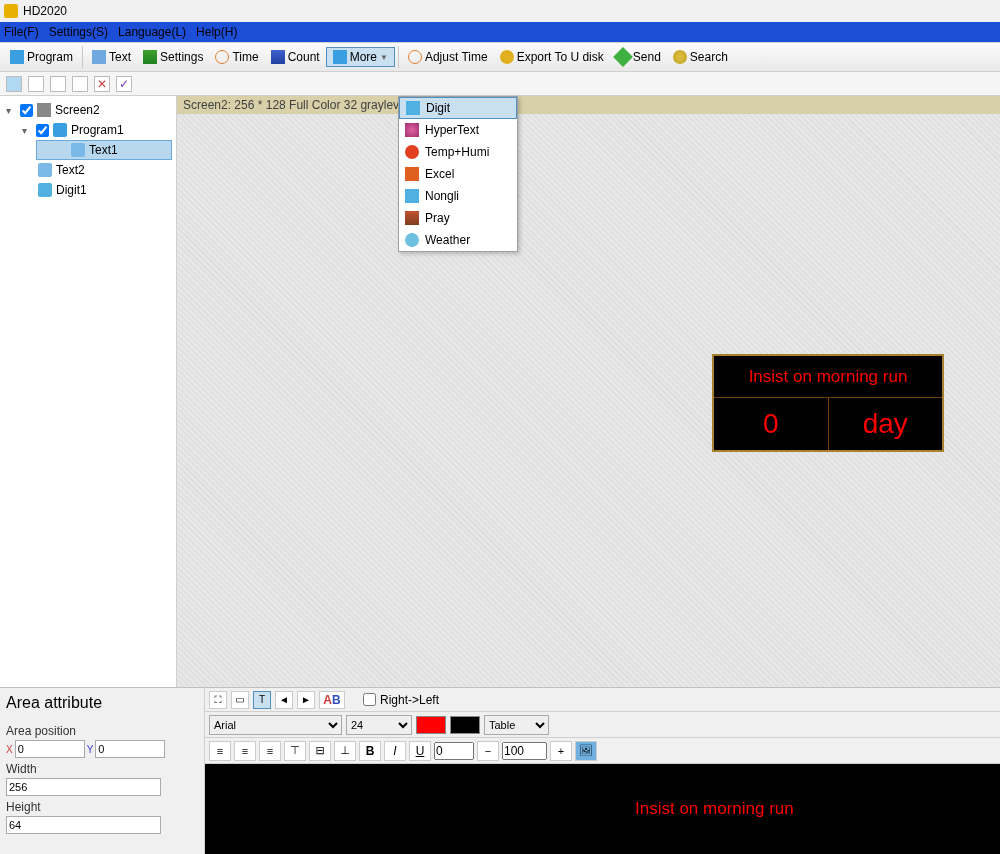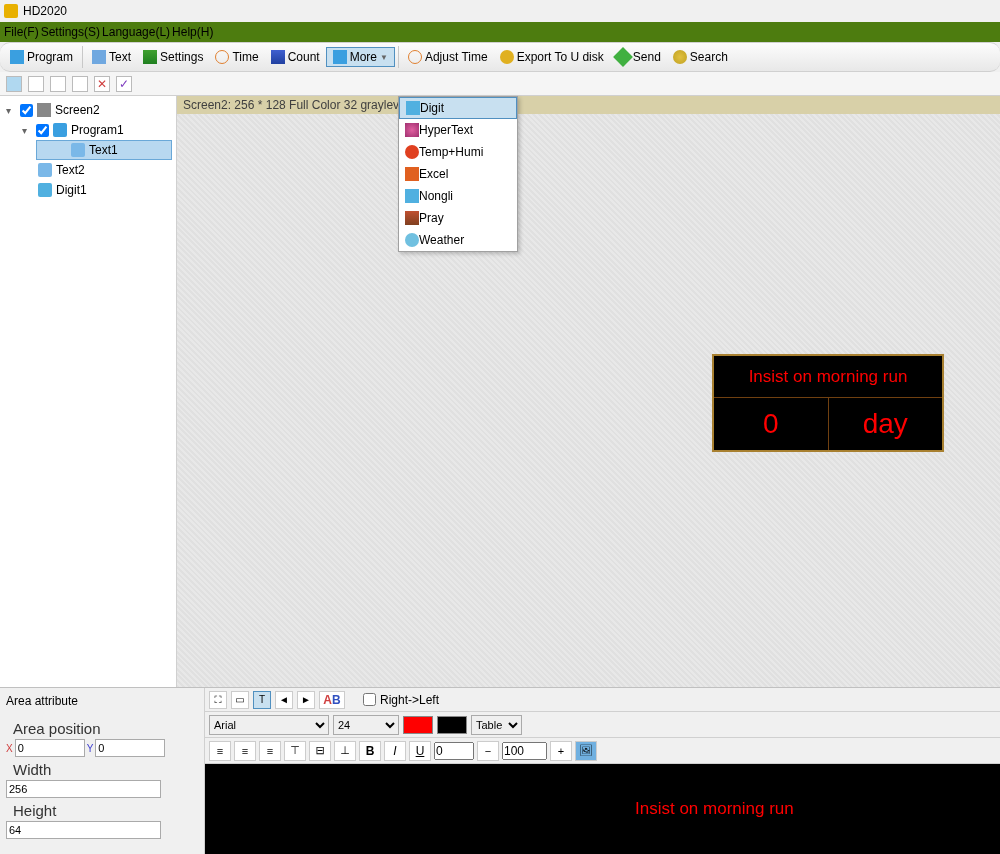--- a/index.html
+++ b/index.html
@@ -1,50 +1,50 @@
 <!DOCTYPE html>
 <html><head>
 <meta charset="utf-8">
 <style>
 * { margin: 0; padding: 0; box-sizing: border-box; font-family: Tahoma, Arial, sans-serif; font-size: 12px; }
 body { background: #f0f0f0; width: 1000px; height: 854px; overflow: hidden; }
 .titlebar { background: #f0f0f0; height: 22px; display: flex; align-items: center; padding: 0 4px; }
 .titlebar .app-icon { width: 14px; height: 14px; background: #e8b000; border-radius: 2px; margin-right: 5px; }
-.menubar { background: #4d7c0f; height: 20px; display: flex; align-items: center; padding: 0 4px; gap: 2px; }
+.menubar { background: #1d4ed8; height: 20px; display: flex; align-items: center; padding: 0 4px; gap: 10px; }
 .menubar span { cursor: default; }
-.toolbar { background: linear-gradient(#fcfcfc,#e8e8e8); height: 30px; display: flex; align-items: center; padding: 0 4px; border-top: 1px solid #d0d0d0; border-bottom: 1px solid #d0d0d0; border-radius: 10px; }
+.toolbar { background: linear-gradient(#fcfcfc,#e8e8e8); height: 30px; display: flex; align-items: center; padding: 0 4px; border-top: 1px solid #d0d0d0; border-bottom: 1px solid #d0d0d0; }
 .tb-btn { display: flex; align-items: center; padding: 2px 6px; gap: 3px; white-space: nowrap; cursor: pointer; }
 .tb-btn .ico { width: 14px; height: 14px; display: inline-block; }
 .tb-sep { width: 1px; height: 22px; background: #c8c8c8; margin: 0 3px; }
 .secondbar { background: #f5f5f5; height: 24px; display: flex; align-items: center; padding: 0 6px; border-bottom: 1px solid #d0d0d0; gap: 6px; }
 .secondbar .sq { width: 16px; height: 16px; border: 1px solid #bbb; background: #fff; display: inline-block; }
 .main { display: flex; height: 591px; }
 .tree { width: 177px; background: #fff; border-right: 1px solid #d0d0d0; padding: 4px; }
 .tree-node { display: flex; align-items: center; gap: 4px; height: 20px; padding-left: 2px; }
 .tree-node .caret { width: 10px; font-size: 10px; color: #666; }
 .tree-node .cb { width: 13px; height: 13px; }
 .tree-node .ticon { width: 14px; height: 14px; background: #7ab8e8; border-radius: 2px; }
 .tree-node.selected { background: #b8d8f0; border: 1px solid #6aa8d8; margin-left: 32px; }
 .tree .i1 { padding-left: 18px; }
 .tree .i2 { padding-left: 34px; }
 .canvas-area { flex: 1; position: relative; background: #e8e8e8; background-image: repeating-linear-gradient(45deg, #e0e0e0 0 2px, #e8e8e8 2px 4px); }
 .info-strip { background: #d8d0a8; height: 18px; display: flex; align-items: center; font-family: 'Courier New', monospace; font-size: 11px; color: #404040; padding-left: 6px; position: absolute; top: 0; left: 0; right: 0; }
 .dropdown { position: absolute; top: 0; left: 221px; width: 120px; background: #fff; border: 1px solid #a0a0a0; box-shadow: 2px 2px 4px rgba(0,0,0,0.2); }
-.dd-item { display: flex; align-items: center; height: 22px; padding: 0 6px; cursor: pointer; }
+.dd-item { display: flex; align-items: center; height: 22px; padding: 0 6px; gap: 6px; cursor: pointer; }
 .dd-item .di { width: 14px; height: 14px; }
 .dd-item.hl { background: #c8e0f0; border: 1px solid #5090c0; }
 .panel { position: absolute; top: 258px; left: 535px; width: 232px; background: #000; border: 2px solid #a88030; }
 .panel-top { height: 42px; border-bottom: 1px solid #704010; display:flex; align-items:center; justify-content:center; color: #ff0000; font-size: 17px; }
 .panel-bot { display: flex; height: 52px; }
 .panel-bot > div { flex:1; display:flex; align-items:center; justify-content:center; color:#ff0000; font-size: 28px; }
 .panel-bot > div:first-child { border-right: 1px solid #704010; }
 .bottom { height: 167px; border-top: 1px solid #c0c0c0; display: flex; }
 .attr-panel { width: 205px; background: #f0f0f0; padding: 4px 6px; border-right: 1px solid #d0d0d0; }
-.attr-panel .hdr { font-size: 12px; padding: 2px 0 8px; }
-.attr-panel .lbl { font-size: 15px; color: #333; padding: 4px 0 2px; margin-left: 7px; }
+.attr-panel .hdr { font-size: 16px; padding: 2px 0 8px; }
+.attr-panel .lbl { font-size: 12px; color: #333; padding: 4px 0 2px; }
 .attr-panel input { width: 70px; height: 18px; border: 1px solid #aaa; font-size: 11px; padding: 0 2px; }
 .attr-panel .xy { display: flex; gap: 2px; align-items:center; }
 .attr-panel .xy .xl { color: #d04040; font-size: 10px; }
 .attr-panel .xy .yl { color: #4040d0; font-size: 10px; }
 .attr-panel .full { width: 155px; }
 .edit-panel { flex: 1; background: #f0f0f0; display: flex; flex-direction: column; }
 .edit-tools { height: 24px; display: flex; align-items: center; padding: 2px 4px; gap: 4px; border-bottom: 1px solid #d0d0d0; }
 .edit-tools .ebtn { width: 18px; height: 18px; border: 1px solid #ccc; background: #fff; display:flex; align-items:center; justify-content:center; font-size:10px; cursor:pointer; }
 .edit-tools2 { height: 26px; display: flex; align-items: center; padding: 2px 4px; gap: 4px; border-bottom: 1px solid #d0d0d0; }
 .edit-tools2 select, .edit-tools2 input { height: 20px; border: 1px solid #aaa; font-size: 11px; }
@@ -224,25 +224,25 @@
       <span class="ebtn">►</span>
       <span class="ebtn" style="color:#d04040;width:26px">
           <b style="color:#d04040">A</b>
           <b style="color:#3050c0">B</b>
         </span>
       <span style="width:10px"></span>
       <input type="checkbox" class="cb-inline" style="">
       <span>Right-&gt;Left</span>
     </div>
     <div class="edit-tools2">
-      <select style="width:120px"><option>Arial</option></select>
+      <select style="width:133px"><option>Arial</option></select>
       <select style="width:66px"><option>24</option></select>
       <span class="swatch" style="background:#ff0000"></span>
       <span class="swatch" style="background:#000"></span>
-      <select style="width:51px"><option>Table</option></select>
+      <select style="width:65px"><option>Table</option></select>
     </div>
     <div class="edit-tools3">
       <span class="ebtn">≡</span>
       <span class="ebtn">≡</span>
       <span class="ebtn">≡</span>
       <span class="ebtn">⊤</span>
       <span class="ebtn">⊟</span>
       <span class="ebtn">⊥</span>
       <span class="ebtn">
           <b>B</b>

